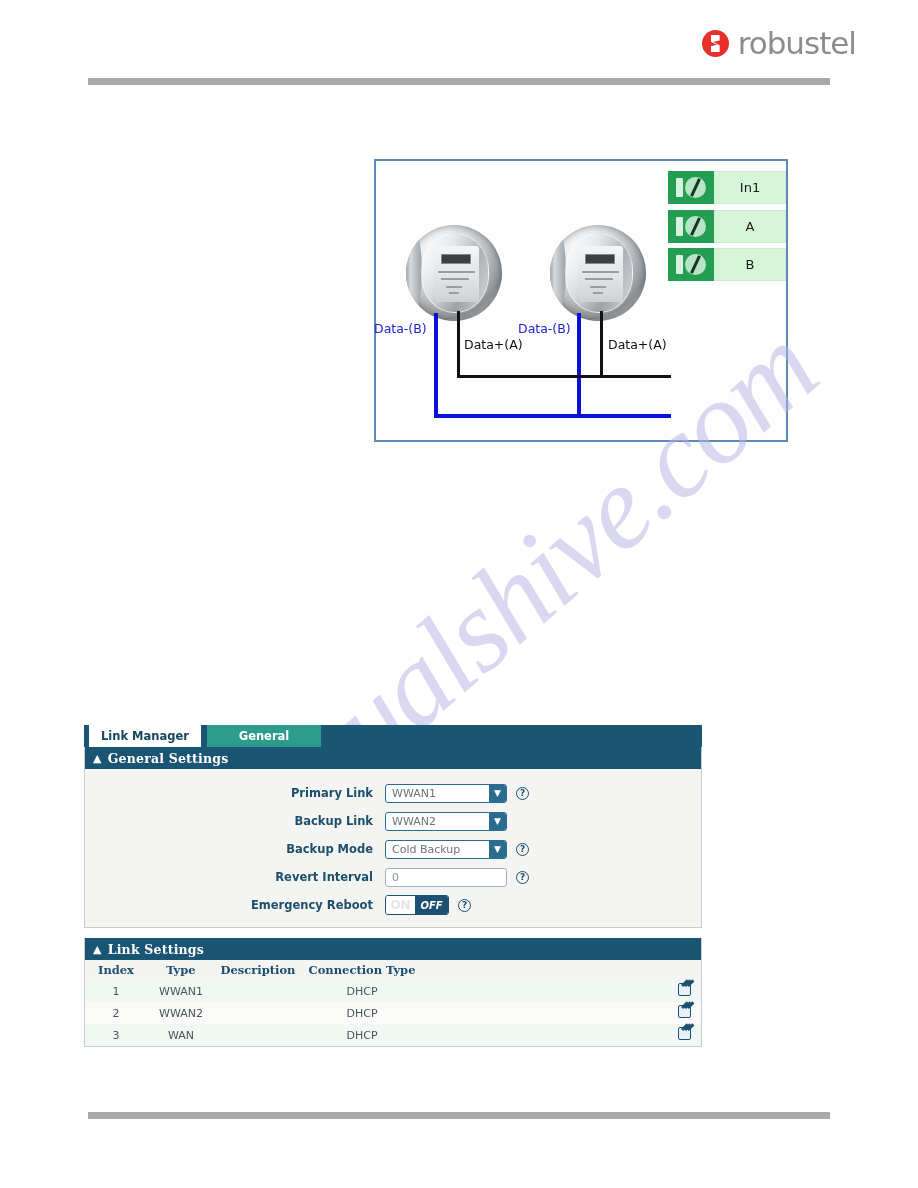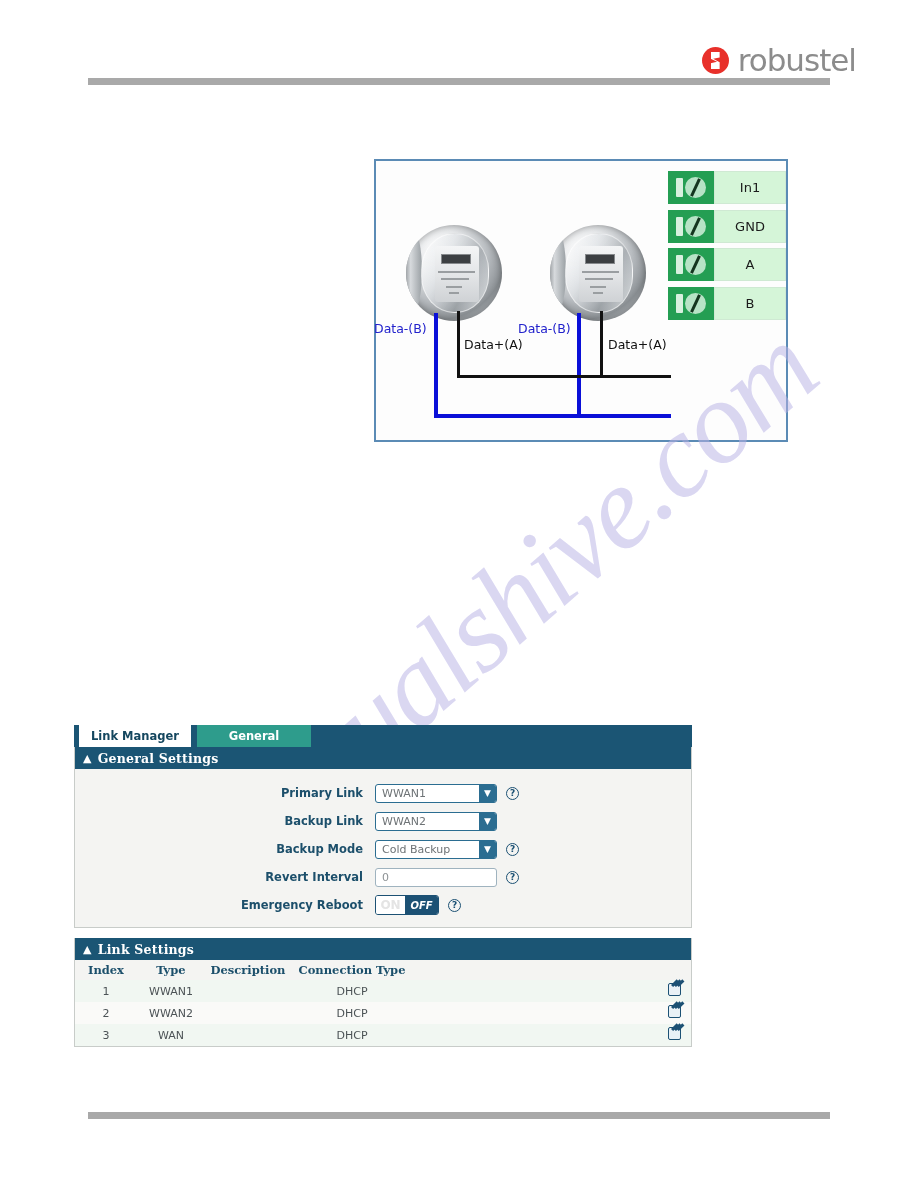--- a/index.html
+++ b/index.html
@@ -29,21 +29,21 @@
     opacity: .52;
     white-space: nowrap;
     transform: rotate(-41deg);
     transform-origin: 0 0;
     letter-spacing: -2px;
   }
   .wm-a { left: 15px; top: 520px; }
 
   
   .logo-wrap {
-    position: absolute; right: 62px; top: 45px;
+    position: absolute; right: 62px; top: 28px;
     display: flex; align-items: center; gap: 9px;
     z-index: 2;
   }
   .logo-mark {
     width: 27px; height: 27px; border-radius: 50%;
     background: #e8302a; position: relative; flex: none;
   }
   .logo-mark:before {
     content: ""; position: absolute; left: 9px; top: 5px;
     width: 9px; height: 17px; background: #ffffff;
@@ -158,21 +158,21 @@
     position:absolute;
     font-family: "DejaVu Sans", sans-serif;
     font-size: 12.5px;
     white-space: nowrap;
   }
   .lbl-b { color:#2222cc; }
   .lbl-a { color:#111111; }
 
   
   .webui {
-    position: absolute; left: 74px; top: 725px;
+    position: absolute; left: 84px; top: 725px;
     width: 618px;
     z-index: 6;
   }
   .tabbar {
     height: 22px; background: #1b5574;
     display:flex; align-items:flex-end;
     padding-left: 5px;
   }
   .tab {
     height: 22px; display:flex; align-items:center; justify-content:center;
@@ -344,27 +344,20 @@
     <div class="lbl lbl-b" style="left:142px; top:160px;">Data-(B)</div>
     <div class="lbl lbl-a" style="left:232px; top:176px;">Data+(A)</div>
 
     <div class="term-strip">
       <div class="term-row">
         <div class="term-conn">
             <div class="bar"></div>
             <div class="screw"></div>
           </div>
         <div class="term-label">In1</div>
-      </div>
-      <div class="term-row">
-        <div class="term-conn">
-            <div class="bar"></div>
-            <div class="screw"></div>
-          </div>
-        <div class="term-label">GND</div>
       </div>
       <div class="term-row">
         <div class="term-conn">
             <div class="bar"></div>
             <div class="screw"></div>
           </div>
         <div class="term-label">A</div>
       </div>
       <div class="term-row">
         <div class="term-conn">

